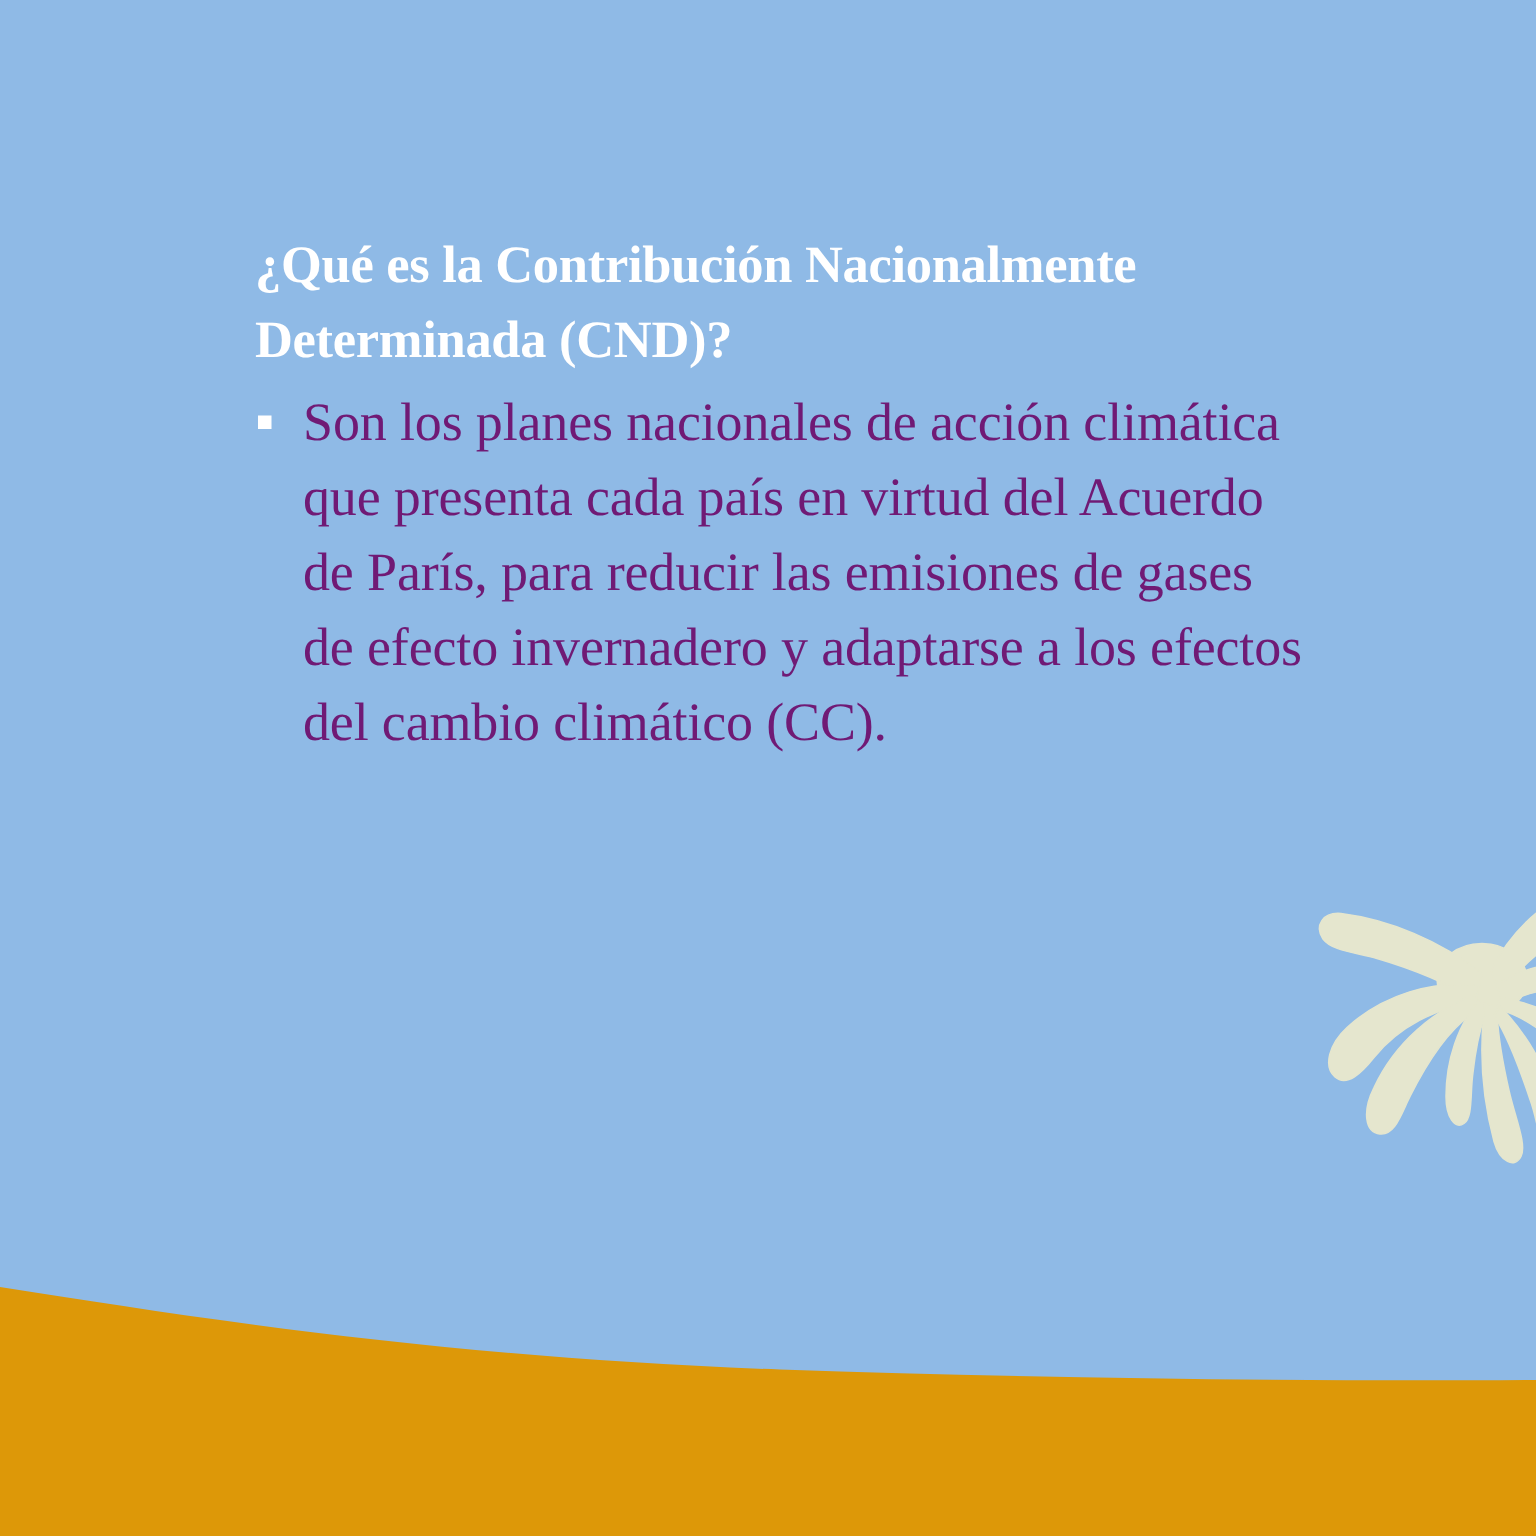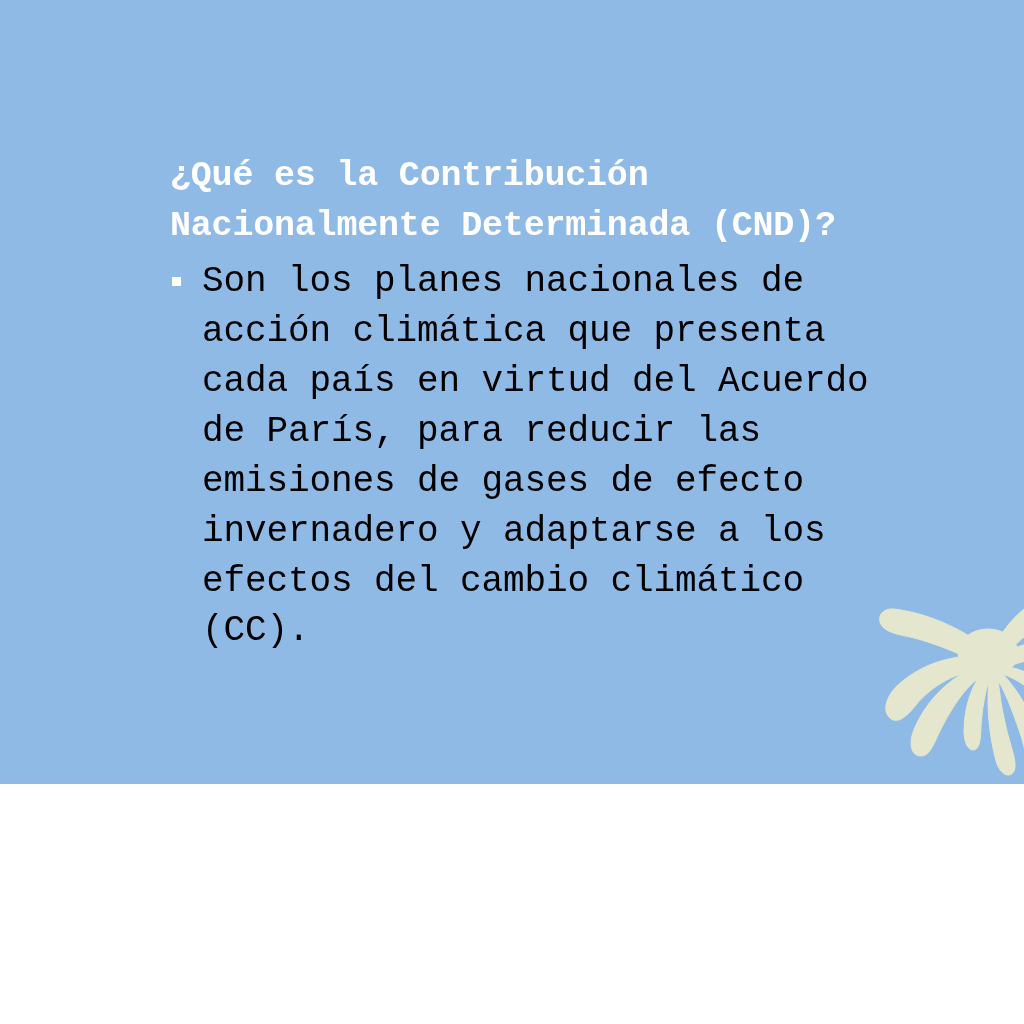--- a/index.html
+++ b/index.html
@@ -3,24 +3,24 @@
 <meta charset="utf-8">
 <style>
   html, body {
     margin: 0;
     padding: 0;
     background: #ffffff;
   }
   #slide {
     position: relative;
     width: 1024px;
-    height: 784px;
+    height: 1024px;
     overflow: hidden;
     background: #8fbae6;
-    font-family: Liberation Mono, monospace;
+    font-family: Liberation Serif, serif;
   }
 
   
   #bg-layer {
     position: absolute;
     inset: 0;
     width: 1024px;
     height: 1024px;
   }
 
@@ -57,21 +57,21 @@
     margin: 0;
     padding: 0;
   }
 
   li.bullet-item {
     position: relative;
     padding-left: 32px;
     margin: 0 0 14px 0;
     font-size: 36px;
     line-height: 1.385;
-    color: #000000;
+    color: #701a75;
     font-weight: 300;
     letter-spacing: -0.1px;
   }
   li.bullet-item:last-child { margin-bottom: 0; }
 
   li.bullet-item .bullet-marker {
     position: absolute;
     left: 2px;
     top: 20px;
     width: 9px;

